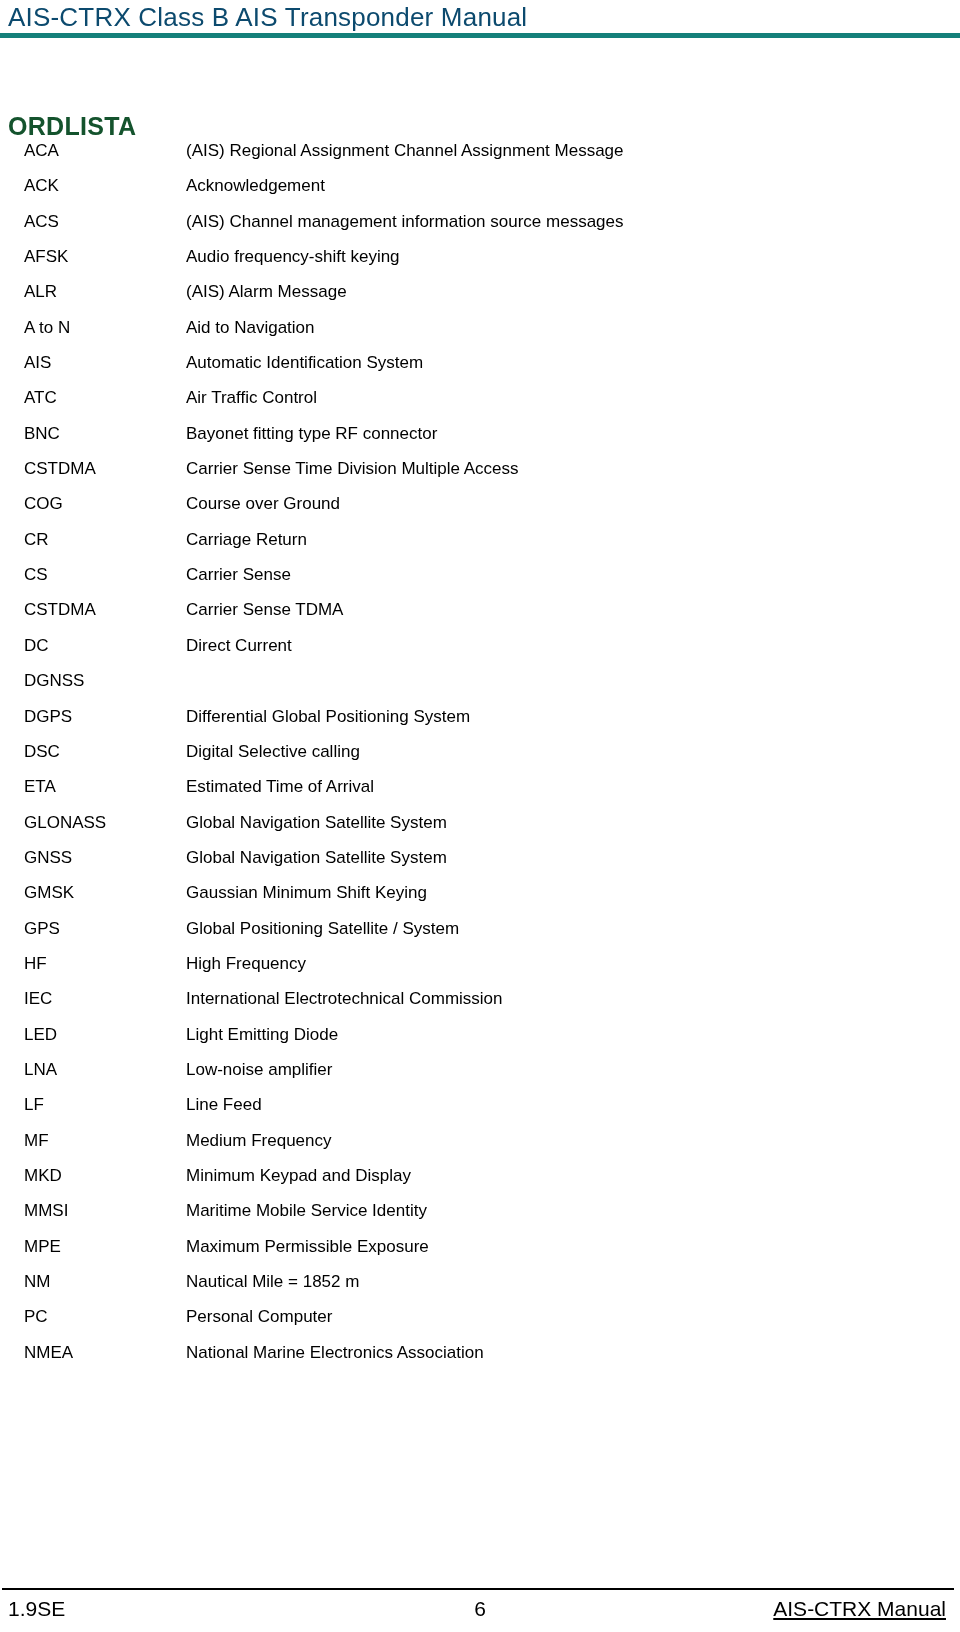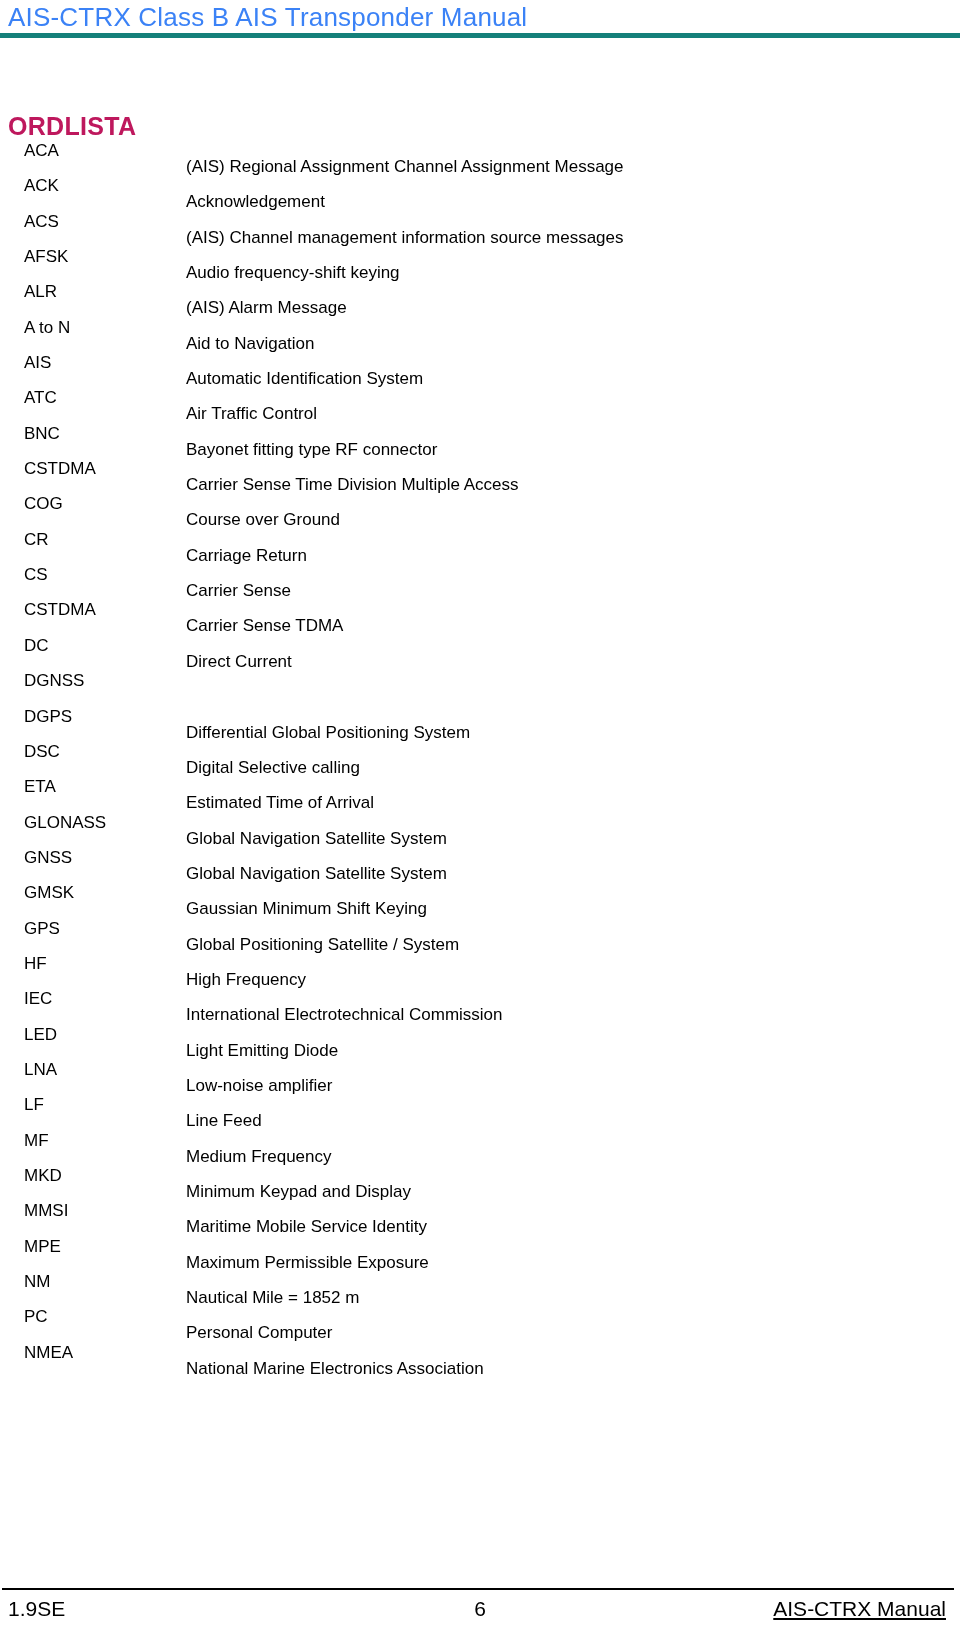--- a/index.html
+++ b/index.html
@@ -46,21 +46,21 @@
 
   
   .section-heading {
     position: absolute;
     left: 8px;
     top: 94px;
     font-size: 25px;
     font-weight: bold;
     line-height: 30px;
     letter-spacing: 0.3px;
-    color: #be185d;
+    color: #14532d;
     white-space: nowrap;
   }
 
   
   .glossary {
     position: absolute;
     left: 0;
     top: 139px;
     width: 960px;
     margin-left: 16px;
@@ -74,21 +74,21 @@
     position: absolute;
     left: 8px;
     top: 0;
     font-size: 17px;
     line-height: 24px;
     white-space: nowrap;
   }
   .definition {
     position: absolute;
     left: 170px;
-    top: 16px;
+    top: 0;
     font-size: 17px;
     line-height: 24px;
     white-space: nowrap;
   }
 
   
   .page-footer {
     position: absolute;
     left: 0;
     bottom: 0;
@@ -127,21 +127,21 @@
     font-size: 21px;
     line-height: 26px;
     white-space: nowrap;
     text-decoration: underline;
   }
 </style>
 </head>
 <body style="background: rgb(255, 255, 255); color: rgb(0, 0, 0);">
 
 <div class="page-header">
-  <div class="header-title" style="color: #3b82f6;">AIS-CTRX Class B AIS Transponder Manual</div>
+  <div class="header-title" style="color: #0c4a6e;">AIS-CTRX Class B AIS Transponder Manual</div>
   <div class="header-rule" style="background: rgb(20, 128, 122);"></div>
 </div>
 
 <h1 class="section-heading">ORDLISTA</h1>
 
 <div class="glossary">
     <div class="glossary-row">
       <span class="term">ACA</span>
       <span class="definition">(AIS) Regional Assignment Channel Assignment Message</span>
     </div>

